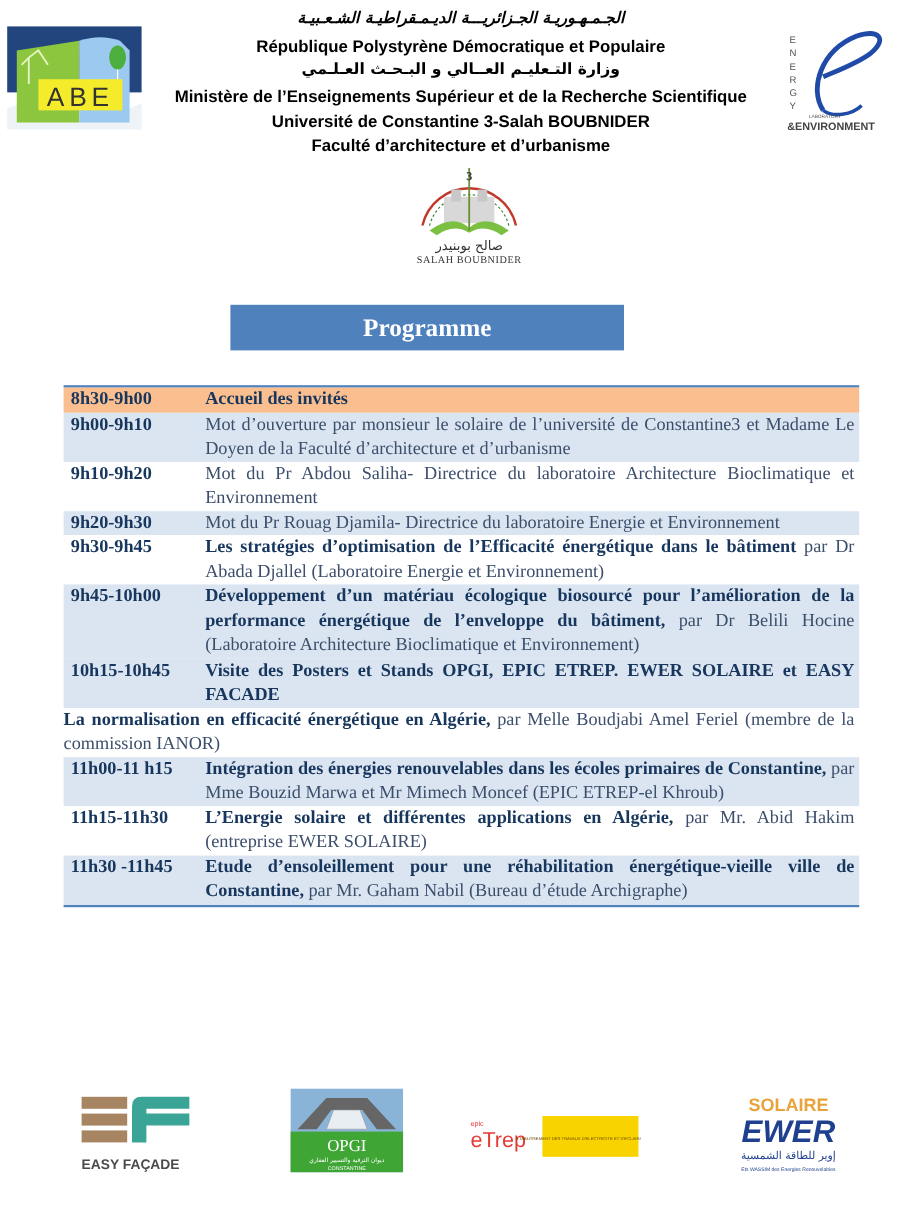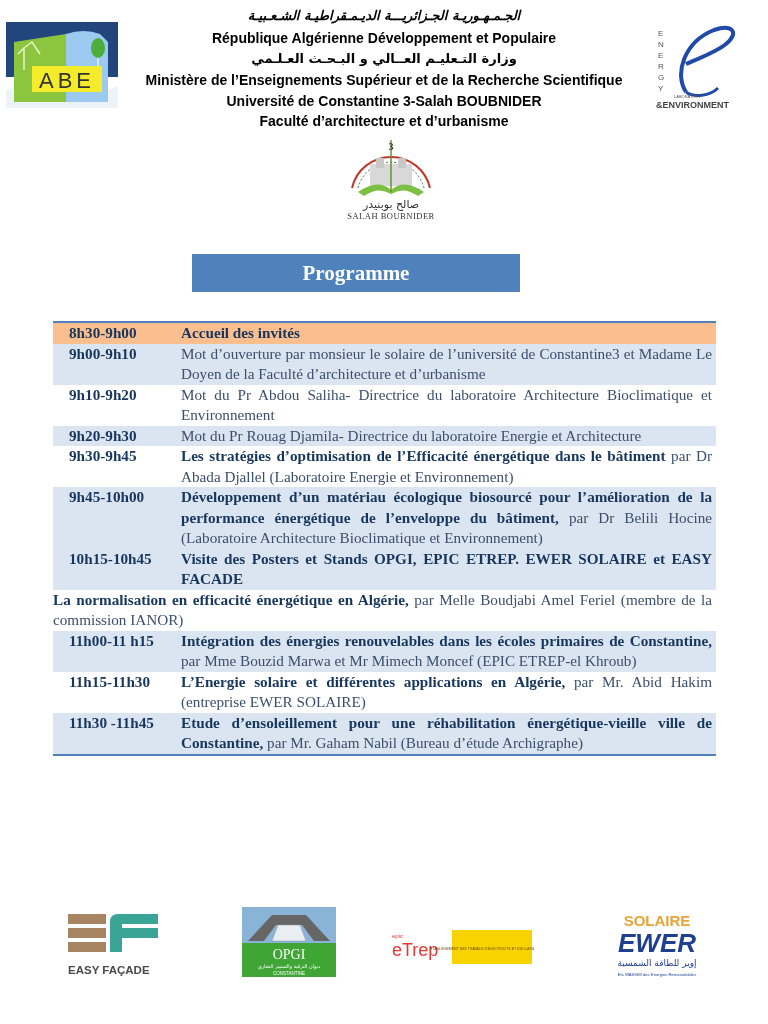--- a/index.html
+++ b/index.html
@@ -18,21 +18,21 @@
   
   .title-bar { position: absolute; left: 192px; top: 254px; width: 328px; height: 38px; background: #4f81bd; display: flex; align-items: center; justify-content: center; }
   .title-bar span { color: #ffffff; font-weight: bold; font-size: 21px; font-family: "Liberation Serif", serif; }
 
   
   .prog { position: absolute; left: 53px; top: 321px; width: 663px; border-top: 2px solid #4f81bd; border-bottom: 2px solid #4f81bd; }
   .row { display: flex; font-size: 15.2px; line-height: 20.5px; }
   .row.orange { background: #fbbf8f; }
   .row.blue { background: #dbe5f1; }
   .row.white { background: #ffffff; }
-  .time { width: 112px; flex: none; padding-left: 16px; font-weight: bold; color: #17365d; }
+  .time { width: 112px; flex: none; padding-left: 6px; font-weight: bold; color: #17365d; }
   .desc { flex: 1; padding-right: 4px; color: #3b4e6b; text-align: justify; text-align-last: left; }
   .desc b { color: #17365d; }
   .desc .plain { color: #3b4e6b; }
 
   
   .sponsor { position: absolute; }
 </style>
 </head>
 <body>
 
@@ -45,21 +45,21 @@
     <path d="M62 14 Q80 8 96 14 L104 22 L104 82 L62 82 Z" fill="#9cc9ef"></path>
     <path d="M20 50 L20 28 L14 34 M20 28 L28 22 L36 34" stroke="#e8f5c8" stroke-width="1.5" fill="none"></path>
     <ellipse cx="94" cy="28" rx="7" ry="10" fill="#4cae3c"></ellipse>
     <line x1="94" y1="38" x2="94" y2="58" stroke="#fff" stroke-width="1"></line>
     <rect x="28" y="46" width="70" height="26" fill="#f4ec2b"></rect>
     <text x="63" y="68" text-anchor="middle" font-family="Liberation Sans, sans-serif" font-size="22" fill="#333" letter-spacing="4">ABE</text>
   </svg>
 </div>
 
 <div class="hdr hdr-ar" style="top:8px;">الجـمـهـوريـة الجـزائريـــة الديـمـقراطيـة الشـعـبيـة</div>
-<div class="hdr hdr-fr" style="top:30px;">République Algérienne Développement et Populaire</div>
+<div class="hdr hdr-fr" style="top:30px;">République Polystyrène Démocratique et Populaire</div>
 <div class="hdr hdr-ar2" style="top:51px;">وزارة التـعليـم العــالي و البـحـث العـلـمي</div>
 <div class="hdr hdr-fr" style="top:72px;">Ministère de l’Enseignements Supérieur et de la Recherche Scientifique</div>
 <div class="hdr hdr-fr" style="top:93px;">Université de Constantine 3-Salah BOUBNIDER</div>
 <div class="hdr hdr-fr" style="top:113px;">Faculté d’architecture et d’urbanisme</div>
 
 <div class="energy-logo">
   <svg width="92" height="92" viewBox="0 0 92 92">
     <path d="M30 68 C18 50 28 18 58 6 C76 0 84 8 70 20 C60 28 44 34 30 40" stroke="#1f4aa8" stroke-width="4" fill="none"></path>
     <path d="M30 68 C38 74 54 72 62 64" stroke="#1f4aa8" stroke-width="3" fill="none"></path>
     <g font-family="Liberation Sans, sans-serif" font-size="8" fill="#555">
@@ -102,21 +102,21 @@
     <div class="row blue">
       <div class="time">9h00-9h10</div>
       <div class="desc"><b></b><span class="plain">Mot d’ouverture par monsieur le solaire de l’université de Constantine3 et Madame Le Doyen de la Faculté d’architecture et d’urbanisme</span></div>
     </div>
     <div class="row white">
       <div class="time">9h10-9h20</div>
       <div class="desc"><b></b><span class="plain">Mot du Pr Abdou Saliha- Directrice du laboratoire Architecture Bioclimatique et Environnement</span></div>
     </div>
     <div class="row blue">
       <div class="time">9h20-9h30</div>
-      <div class="desc"><b></b><span class="plain">Mot du Pr Rouag Djamila- Directrice du laboratoire Energie et Architecture</span></div>
+      <div class="desc"><b></b><span class="plain">Mot du Pr Rouag Djamila- Directrice du laboratoire Energie et Environnement</span></div>
     </div>
     <div class="row white">
       <div class="time">9h30-9h45</div>
       <div class="desc"><b>Les stratégies d’optimisation de l’Efficacité énergétique dans le bâtiment</b><span class="plain"> par Dr Abada Djallel (Laboratoire Energie et Environnement)</span></div>
     </div>
     <div class="row blue">
       <div class="time">9h45-10h00</div>
       <div class="desc"><b>Développement d’un matériau écologique biosourcé pour l’amélioration de la performance   énergétique de l’enveloppe du bâtiment,</b><span class="plain"> par Dr Belili Hocine (Laboratoire Architecture Bioclimatique et Environnement)</span></div>
     </div>
     <div class="row blue">

